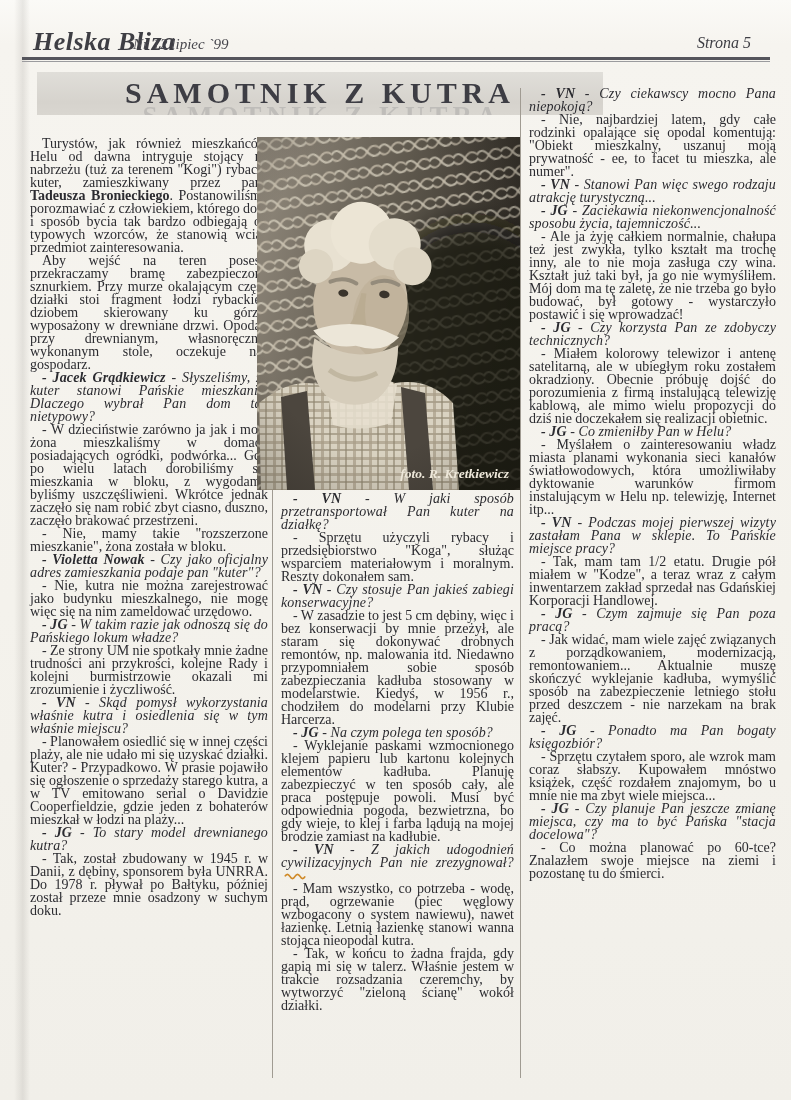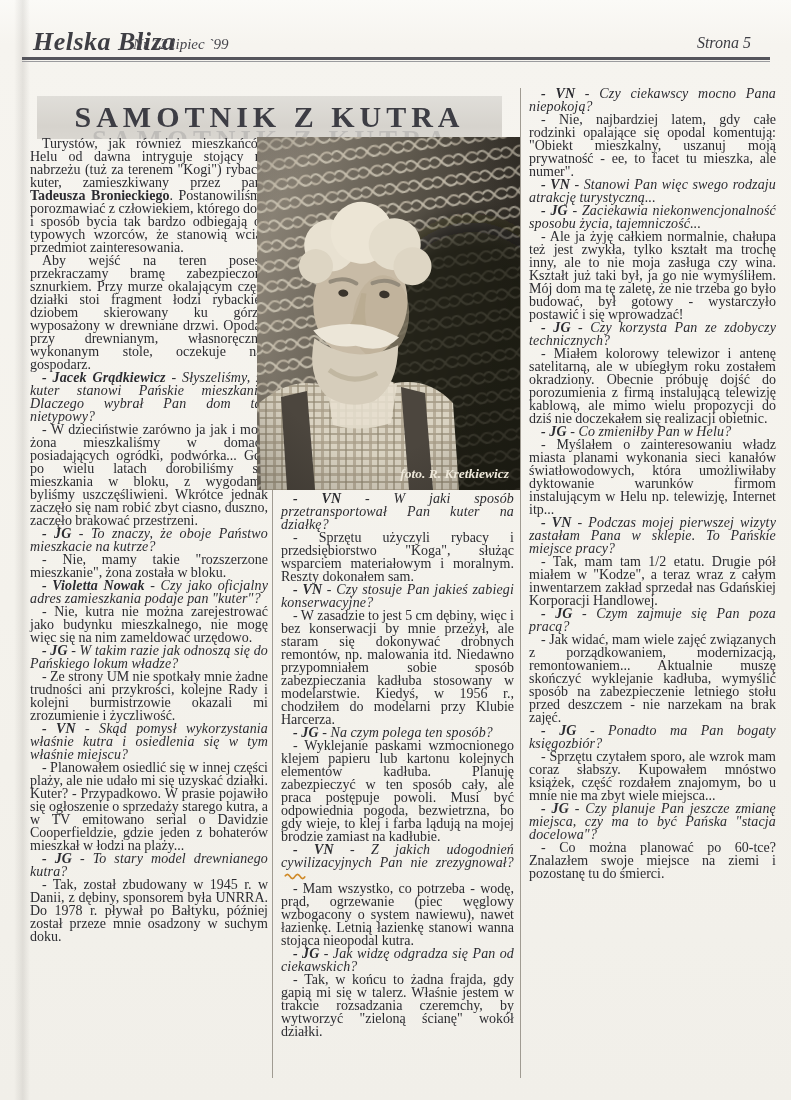--- a/index.html
+++ b/index.html
@@ -10,21 +10,21 @@
   
   #scan-shadow{position:absolute;left:14px;top:0;width:16px;height:1100px;
         background:linear-gradient(90deg,rgba(60,55,50,0) 0%,rgba(60,55,50,0.10) 55%,rgba(60,55,50,0) 100%);}
   
   #masthead-title{position:absolute;left:33px;top:27px;font-size:26px;font-weight:bold;font-style:italic;color:#3e3e44;letter-spacing:.5px;}
   #masthead-issue{position:absolute;left:133px;top:36px;font-size:15px;font-style:italic;color:#46464c;font-family:Liberation Serif, serif;}
   #masthead-page{position:absolute;right:40px;top:34px;font-size:16px;font-style:italic;color:#3e3e44;}
   #header-rule{position:absolute;left:22px;top:57px;width:748px;height:1px;
         border-top:3px solid #55555c;border-bottom:1px solid #9b9b9e;}
   
-  #headline-bar{position:absolute;left:37px;top:96px;width:465px;height:43px;overflow:hidden;
+  #headline-bar{position:absolute;left:37px;top:72px;width:566px;height:43px;overflow:hidden;
         background:linear-gradient(180deg,#e0ded9 0%,#d6d3cd 70%,#d9d6d0 100%);}
   #headline-text{position:absolute;left:0;right:0;top:4px;text-align:center;font-size:30px;font-weight:bold;
         letter-spacing:5px;color:#3d3d44;white-space:nowrap;}
   #headline-ghost{position:absolute;left:4px;right:0;top:29px;text-align:center;font-size:27px;font-weight:bold;
         letter-spacing:5px;color:#6a6a70;opacity:.22;filter:blur(.7px);white-space:nowrap;}
   
   .colbody{position:absolute;font-size:14px;line-height:13px;text-align:justify;
         hyphens:auto;-webkit-hyphens:auto;word-spacing:-0.2px;}
   #col-1{left:30px;top:137px;width:238px;}
   #col-2{left:281px;top:492px;width:233px;}
@@ -60,21 +60,20 @@
   </div>
 
   <div class="divider" id="divider-1"></div>
   <div class="divider" id="divider-2"></div>
 
   <div class="colbody" id="col-1">
       <p class="blk lead"><span>Turystów, jak również mieszkańców Helu od dawna intryguje stojący na nabrzeżu (tuż za terenem "Kogi") rybacki kuter, zamieszkiwany przez pana </span><span class="spk">Tadeusza Bronieckiego</span><span>. Postanowiliśmy porozmawiać z człowiekiem, którego dom i sposób bycia tak bardzo odbiegają od typowych wzorców, że stanowią wciąż przedmiot zainteresowania.</span></p>
       <p class="blk lead"><span>Aby wejść na teren posesji przekraczamy bramę zabezpieczoną sznurkiem. Przy murze okalającym część działki stoi fragment łodzi rybackiej, dziobem skierowany ku górze, wyposażony w drewniane drzwi. Opodal, przy drewnianym, własnoręcznie wykonanym stole, oczekuje nas gospodarz.</span></p>
       <p class="blk q"><span class="spk">- Jacek Grądkiewicz</span><span> - Słyszeliśmy, że kuter stanowi Pańskie mieszkanie. Dlaczego wybrał Pan dom tak nietypowy?</span></p>
       <p class="blk a"><span>- W dzieciństwie zarówno ja jak i moja żona mieszkaliśmy w domach posiadających ogródki, podwórka... Gdy po wielu latach dorobiliśmy się mieszkania w bloku, z wygodami, byliśmy uszczęśliwieni. Wkrótce jednak zaczęło się nam robić zbyt ciasno, duszno, zaczęło brakować przestrzeni.</span></p>
-      <p class="blk q"><span class="spk">- JG</span><span> - To znaczy, że oboje Państwo mieszkacie na kutrze?</span></p>
       <p class="blk a"><span>- Nie, mamy takie "rozszerzone mieszkanie", żona została w bloku.</span></p>
       <p class="blk q"><span class="spk">- Violetta Nowak</span><span> - Czy jako oficjalny adres zamieszkania podaje pan "kuter"?</span></p>
       <p class="blk a"><span>- Nie, kutra nie można zarejestrować jako budynku mieszkalnego, nie mogę więc się na nim zameldować urzędowo.</span></p>
       <p class="blk q"><span class="spk">- JG</span><span> - W takim razie jak odnoszą się do Pańskiego lokum władze?</span></p>
       <p class="blk a"><span>- Ze strony UM nie spotkały mnie żadne trudności ani przykrości, kolejne Rady i kolejni burmistrzowie okazali mi zrozumienie i życzliwość.</span></p>
       <p class="blk q"><span class="spk">- VN</span><span> - Skąd pomysł wykorzystania właśnie kutra i osiedlenia się w tym właśnie miejscu?</span></p>
       <p class="blk a"><span>- Planowałem osiedlić się w innej części plaży, ale nie udało mi się uzyskać działki. Kuter? - Przypadkowo. W prasie pojawiło się ogłoszenie o sprzedaży starego kutra, a w TV emitowano serial o Davidzie Cooperfieldzie, gdzie jeden z bohaterów mieszkał w łodzi na plaży...</span></p>
       <p class="blk q"><span class="spk">- JG</span><span> - To stary model drewnianego kutra?</span></p>
       <p class="blk a"><span>- Tak, został zbudowany w 1945 r. w Danii, z dębiny, sponsorem była UNRRA. Do 1978 r. pływał po Bałtyku, później został przeze mnie osadzony w suchym doku.</span></p>
     </div>
@@ -82,21 +81,20 @@
       <p class="blk q"><span class="spk">- VN</span><span> - W jaki sposób przetransportował Pan kuter na działkę?</span></p>
       <p class="blk a"><span>- Sprzętu użyczyli rybacy i przedsiębiorstwo "Koga", służąc wsparciem materiałowym i moralnym. Reszty dokonałem sam.</span></p>
       <p class="blk q"><span class="spk">- VN</span><span> - Czy stosuje Pan jakieś zabiegi konserwacyjne?</span></p>
       <p class="blk a"><span>- W zasadzie to jest 5 cm dębiny, więc i bez konserwacji by mnie przeżył, ale staram się dokonywać drobnych remontów, np. malowania itd. Niedawno przypomniałem sobie sposób zabezpieczania kadłuba stosowany w modelarstwie. Kiedyś, w 1956 r., chodziłem do modelarni przy Klubie Harcerza.</span></p>
       <p class="blk q"><span class="spk">- JG</span><span> - Na czym polega ten sposób?</span></p>
       <p class="blk a"><span>- Wyklejanie paskami wzmocnionego klejem papieru lub kartonu kolejnych elementów kadłuba. Planuję zabezpieczyć w ten sposób cały, ale praca postępuje powoli. Musi być odpowiednia pogoda, bezwietrzna, bo gdy wieje, to klej i farba lądują na mojej brodzie zamiast na kadłubie.</span></p>
       <p class="blk q"><span class="spk">- VN</span><span> - Z jakich udogodnień cywilizacyjnych Pan nie zrezygnował?</span><svg viewBox="0 0 26 9" class="squiggle">
           <path d="M1 5 Q4 0 7 5 T13 5 T19 5 T25 5" fill="none" stroke="#d08a28" stroke-width="2"></path>
         </svg></p>
       <p class="blk a"><span>- Mam wszystko, co potrzeba - wodę, prąd, ogrzewanie (piec węglowy wzbogacony o system nawiewu), nawet łazienkę. Letnią łazienkę stanowi wanna stojąca nieopodal kutra.</span></p>
-      <p class="blk q"><span class="spk">- JG</span><span> - Jak widzę odgradza się Pan od ciekawskich?</span></p>
       <p class="blk a"><span>- Tak, w końcu to żadna frajda, gdy gapią mi się w talerz. Właśnie jestem w trakcie rozsadzania czeremchy, by wytworzyć "zieloną ścianę" wokół działki.</span></p>
     </div>
   <div class="colbody" id="col-3">
       <p class="blk q"><span class="spk">- VN</span><span> - Czy ciekawscy mocno Pana niepokoją?</span></p>
       <p class="blk a"><span>- Nie, najbardziej latem, gdy całe rodzinki opalające się opodal komentują: "Obiekt mieszkalny, uszanuj moją prywatność - ee, to facet tu mieszka, ale numer".</span></p>
       <p class="blk q"><span class="spk">- VN</span><span> - Stanowi Pan więc swego rodzaju atrakcję turystyczną...</span></p>
       <p class="blk q"><span class="spk">- JG</span><span> - Zaciekawia niekonwencjonalność sposobu życia, tajemniczość...</span></p>
       <p class="blk a"><span>- Ale ja żyję całkiem normalnie, chałupa też jest zwykła, tylko kształt ma trochę inny, ale to nie moja zasługa czy wina. Kształt już taki był, ja go nie wymyśliłem. Mój dom ma tę zaletę, że nie trzeba go było budować, był gotowy - wystarczyło postawić i się wprowadzać!</span></p>
       <p class="blk q"><span class="spk">- JG</span><span> - Czy korzysta Pan ze zdobyczy technicznych?</span></p>
       <p class="blk a"><span>- Miałem kolorowy telewizor i antenę satelitarną, ale w ubiegłym roku zostałem okradziony. Obecnie próbuję dojść do porozumienia z firmą instalującą telewizję kablową, ale mimo wielu propozycji do dziś nie doczekałem się realizacji obietnic.</span></p>

